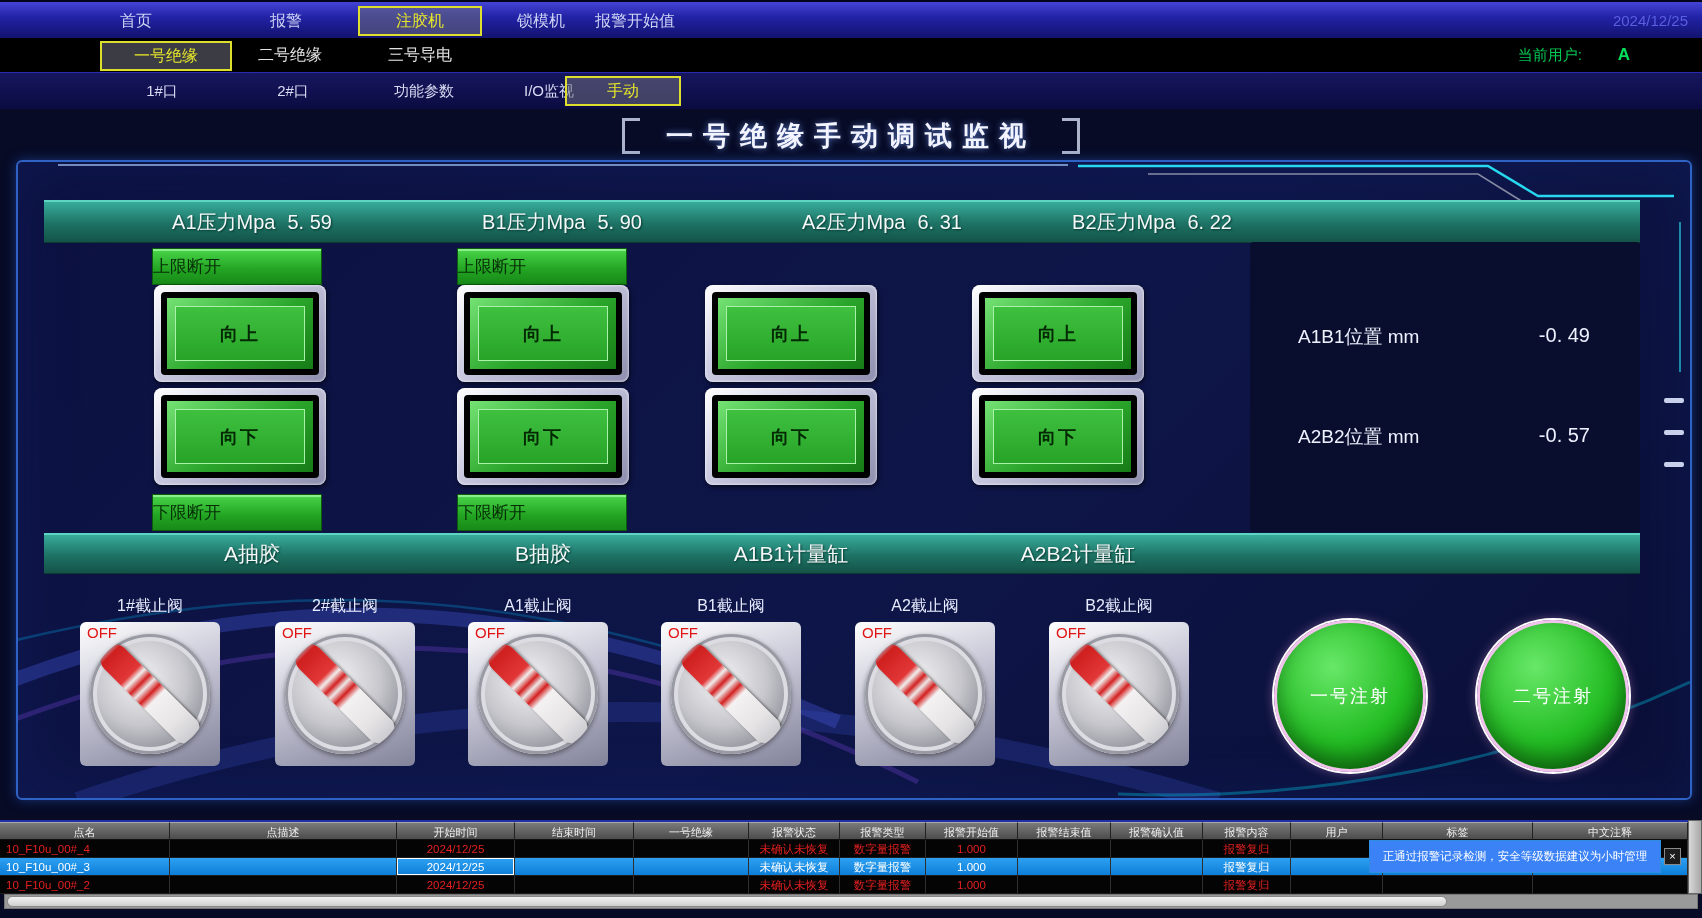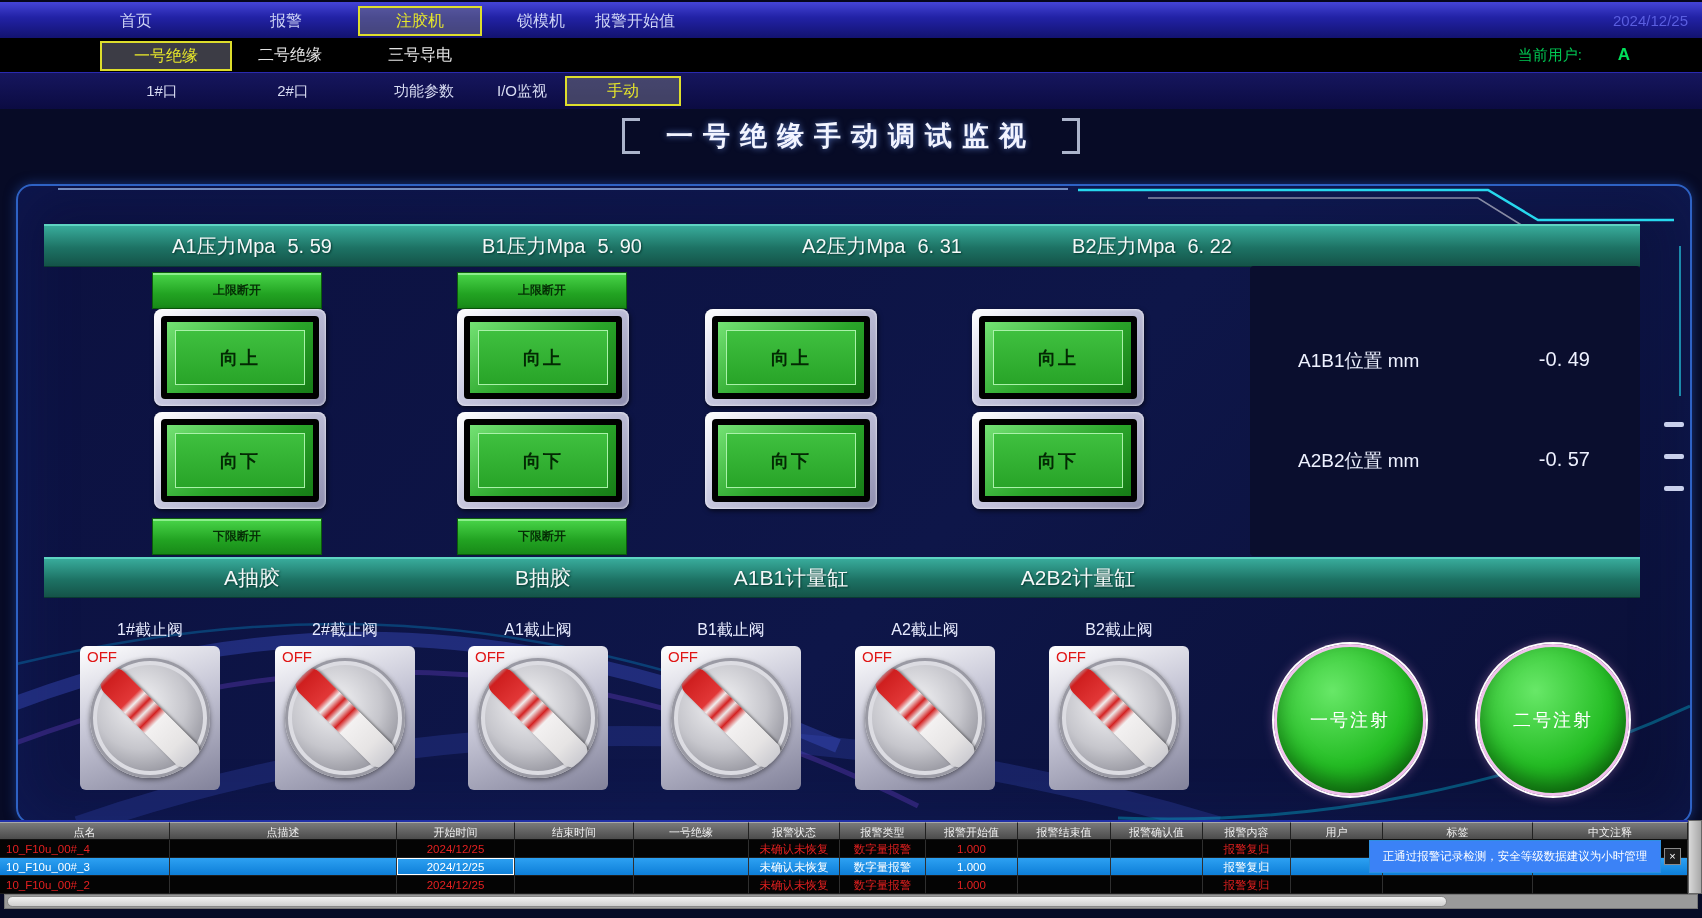--- a/index.html
+++ b/index.html
@@ -34,39 +34,39 @@
         display:flex;align-items:center;justify-content:center;gap:26px;}
   .title-text{color:#f2f4ff;font-size:27px;font-weight:bold;letter-spacing:10px;
         text-shadow:0 0 6px rgba(120,160,255,.7);}
   .brk{width:15px;height:30px;opacity:.85;}
   .brk-l{border-left:3px solid #c8d2e8;border-top:3px solid #c8d2e8;border-bottom:3px solid #c8d2e8;}
   .brk-r{border-right:3px solid #c8d2e8;border-top:3px solid #c8d2e8;border-bottom:3px solid #c8d2e8;}
 
   
   .panel{position:absolute;left:16px;top:160px;width:1672px;height:636px;
         background:linear-gradient(135deg,#0c1140 0%,#0e1649 55%,#0a0f36 100%);
-        border:2px solid #2e62c4;border-radius:16px;
-        box-shadow:0 0 12px rgba(40,90,200,.5), inset 0 0 60px rgba(20,40,120,.3);margin-top:24px;}
+        border:2px solid #2e62c4;border-radius:6px;
+        box-shadow:0 0 12px rgba(40,90,200,.5), inset 0 0 60px rgba(20,40,120,.3);}
   .deco{position:absolute;left:0;top:0;width:1672px;height:636px;pointer-events:none;}
 
   .tealbar{position:absolute;left:26px;width:1596px;
         background:linear-gradient(#38ab9b 0%,#1d7264 55%,#145348 100%);
         border-top:2px solid #5ed4c2;border-bottom:1px solid #0a3a32;}
   .tb1{top:38px;height:40px;}
   .tb2{top:371px;height:38px;}
   .bar-label{position:absolute;top:0;transform:translateX(-50%);white-space:nowrap;
         color:#f4f8f8;text-shadow:1px 1px 2px #063830;}
   .tb1 .bar-label{line-height:40px;font-size:20px;}
   .tb2 .bar-label{line-height:38px;font-size:21px;}
   .pv{margin-left:12px;}
 
-  .limit{position:absolute;width:168px;height:35px;line-height:35px;text-align:center;
+  .limit{position:absolute;width:168px;height:35px;line-height:35px;
         background:linear-gradient(#4ad64a,#22a322 60%,#188a18);
         border:1px solid #0b5c0b;box-shadow:inset 0 2px 0 #8cee8c;
-        color:#052e05;font-weight:bold;font-size:12px;}
+        color:#052e05;font-weight:normal;font-size:17px;}
 
   .jframe{position:absolute;width:172px;height:97px;border-radius:8px;padding:7px;
         box-sizing:border-box;cursor:pointer;
         background:linear-gradient(145deg,#ffffff 0%,#cbcbe2 40%,#8d8dae 100%);
         box-shadow:inset 0 0 3px #fff,1px 2px 5px rgba(0,0,0,.6);}
   .jblack{width:100%;height:100%;background:#000;border-radius:4px;padding:6px;box-sizing:border-box;}
   .jgreen{position:relative;width:100%;height:100%;
         background:linear-gradient(145deg,#74e274 0%,#2aa52a 55%,#167c16 100%);
         display:flex;align-items:center;justify-content:center;}
   .jgreen::before{content:"";position:absolute;inset:8px;
@@ -159,21 +159,21 @@
     <div class="nav-item" style="left:290px">二号绝缘</div>
     <div class="nav-item" style="left:420px">三号导电</div>
     <div class="user-label">当前用户:</div>
     <div class="user-value">A</div>
   </div>
 
   <div class="nav3">
     <div class="nav-item" style="left:162px">1#口</div>
     <div class="nav-item" style="left:293px">2#口</div>
     <div class="nav-item" style="left:424px">功能参数</div>
-    <div class="nav-item" style="left:522px">I/O监视</div>
+    <div class="nav-item" style="left:549px">I/O监视</div>
     <div class="nav-box" style="left:565px;width:72px">手动</div>
   </div>
 
   <div class="titlebar">
     <div class="brk brk-l"></div>
     <div class="title-text">一号绝缘手动调试监视</div>
     <div class="brk brk-r"></div>
   </div>
 
   <div class="panel">

